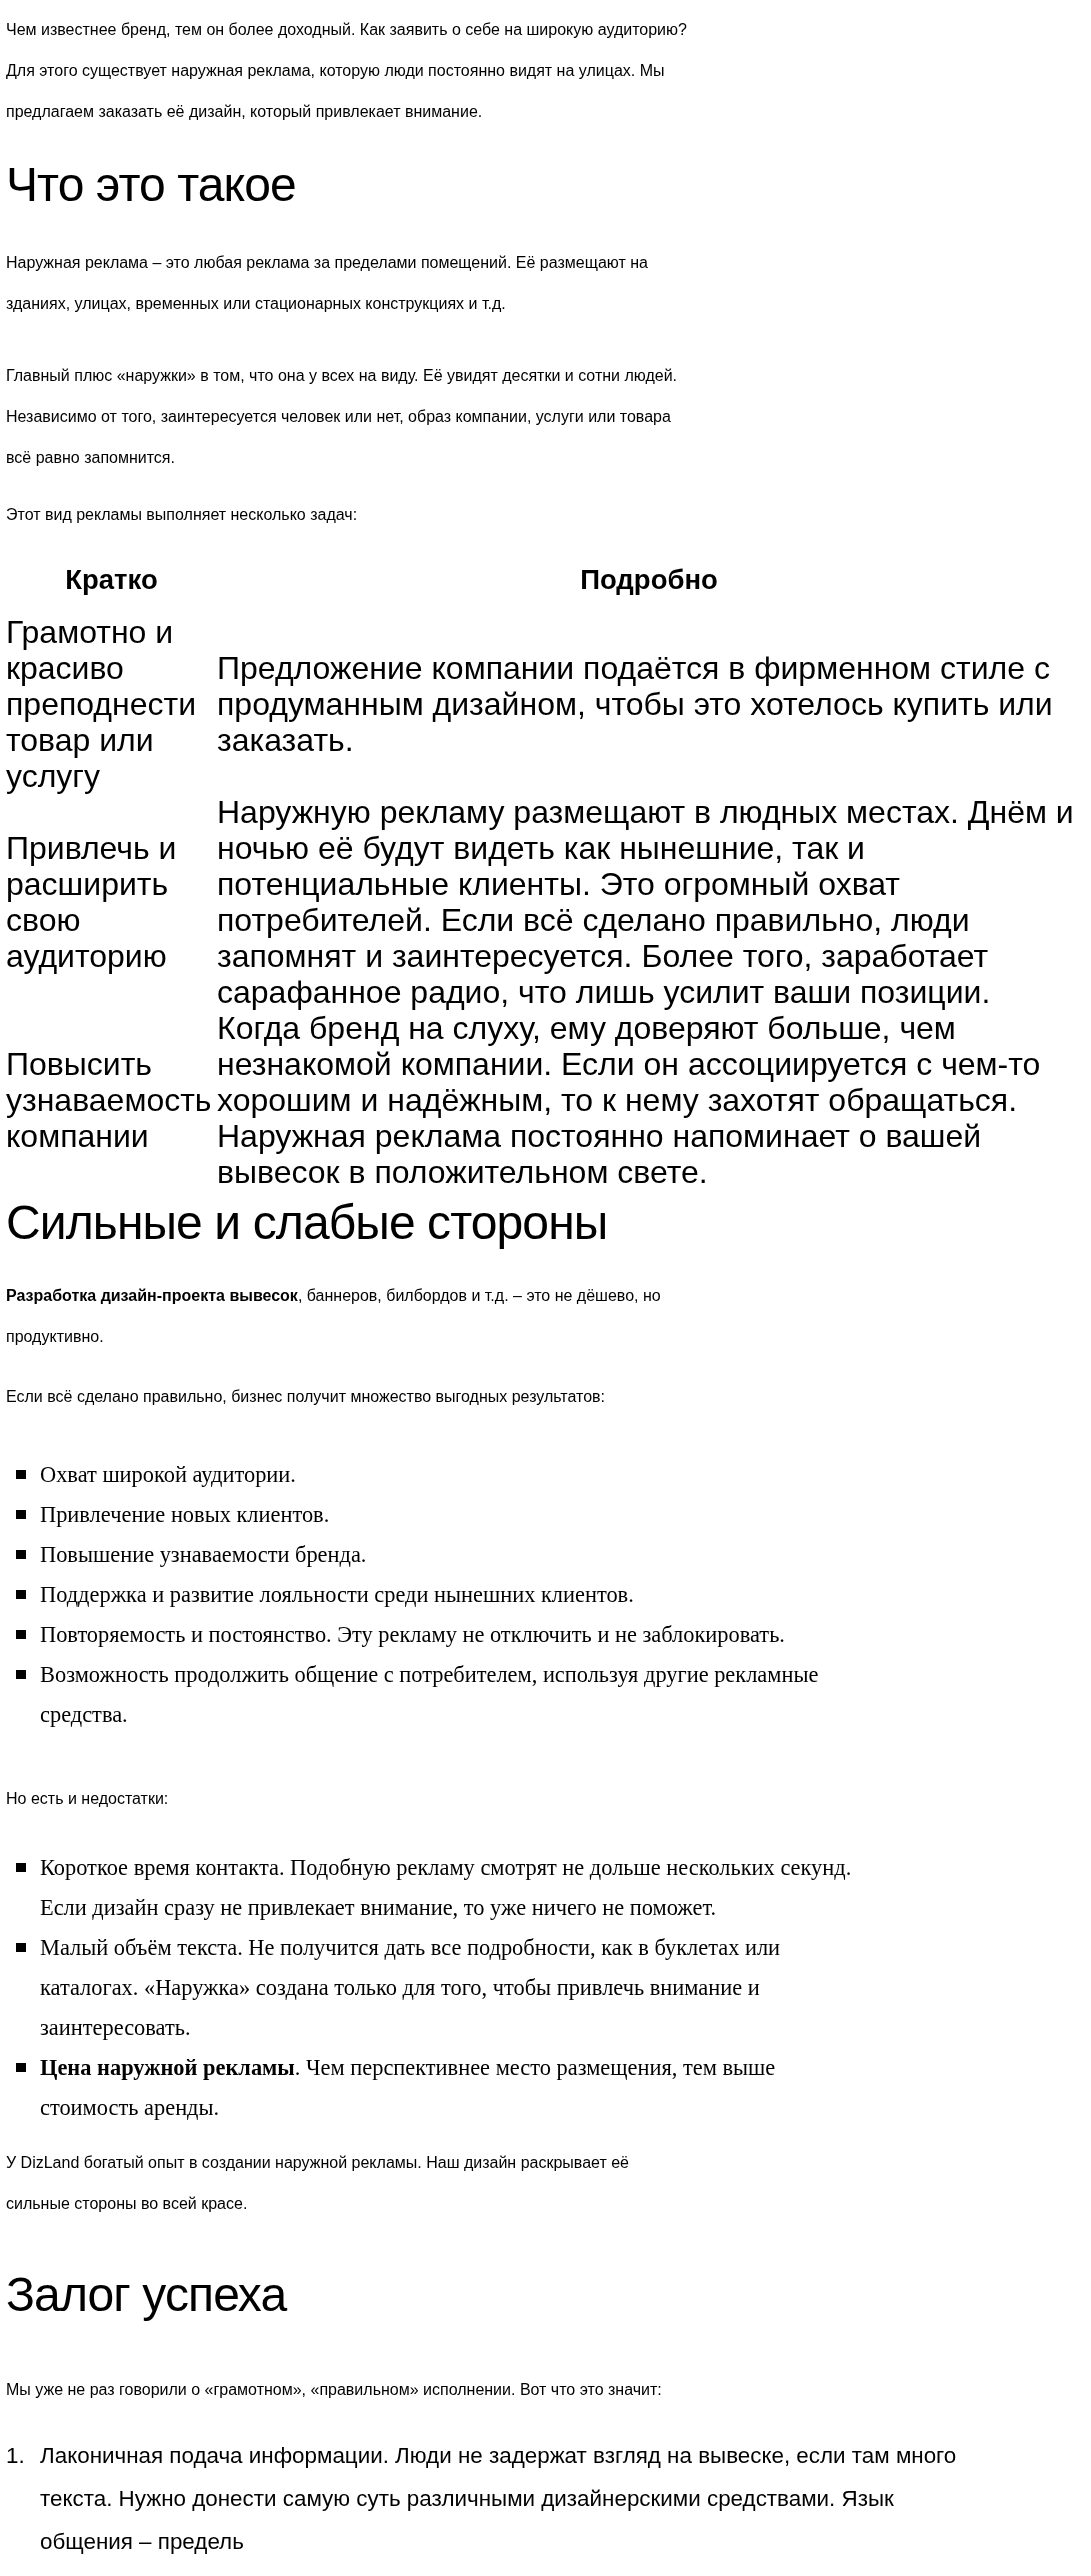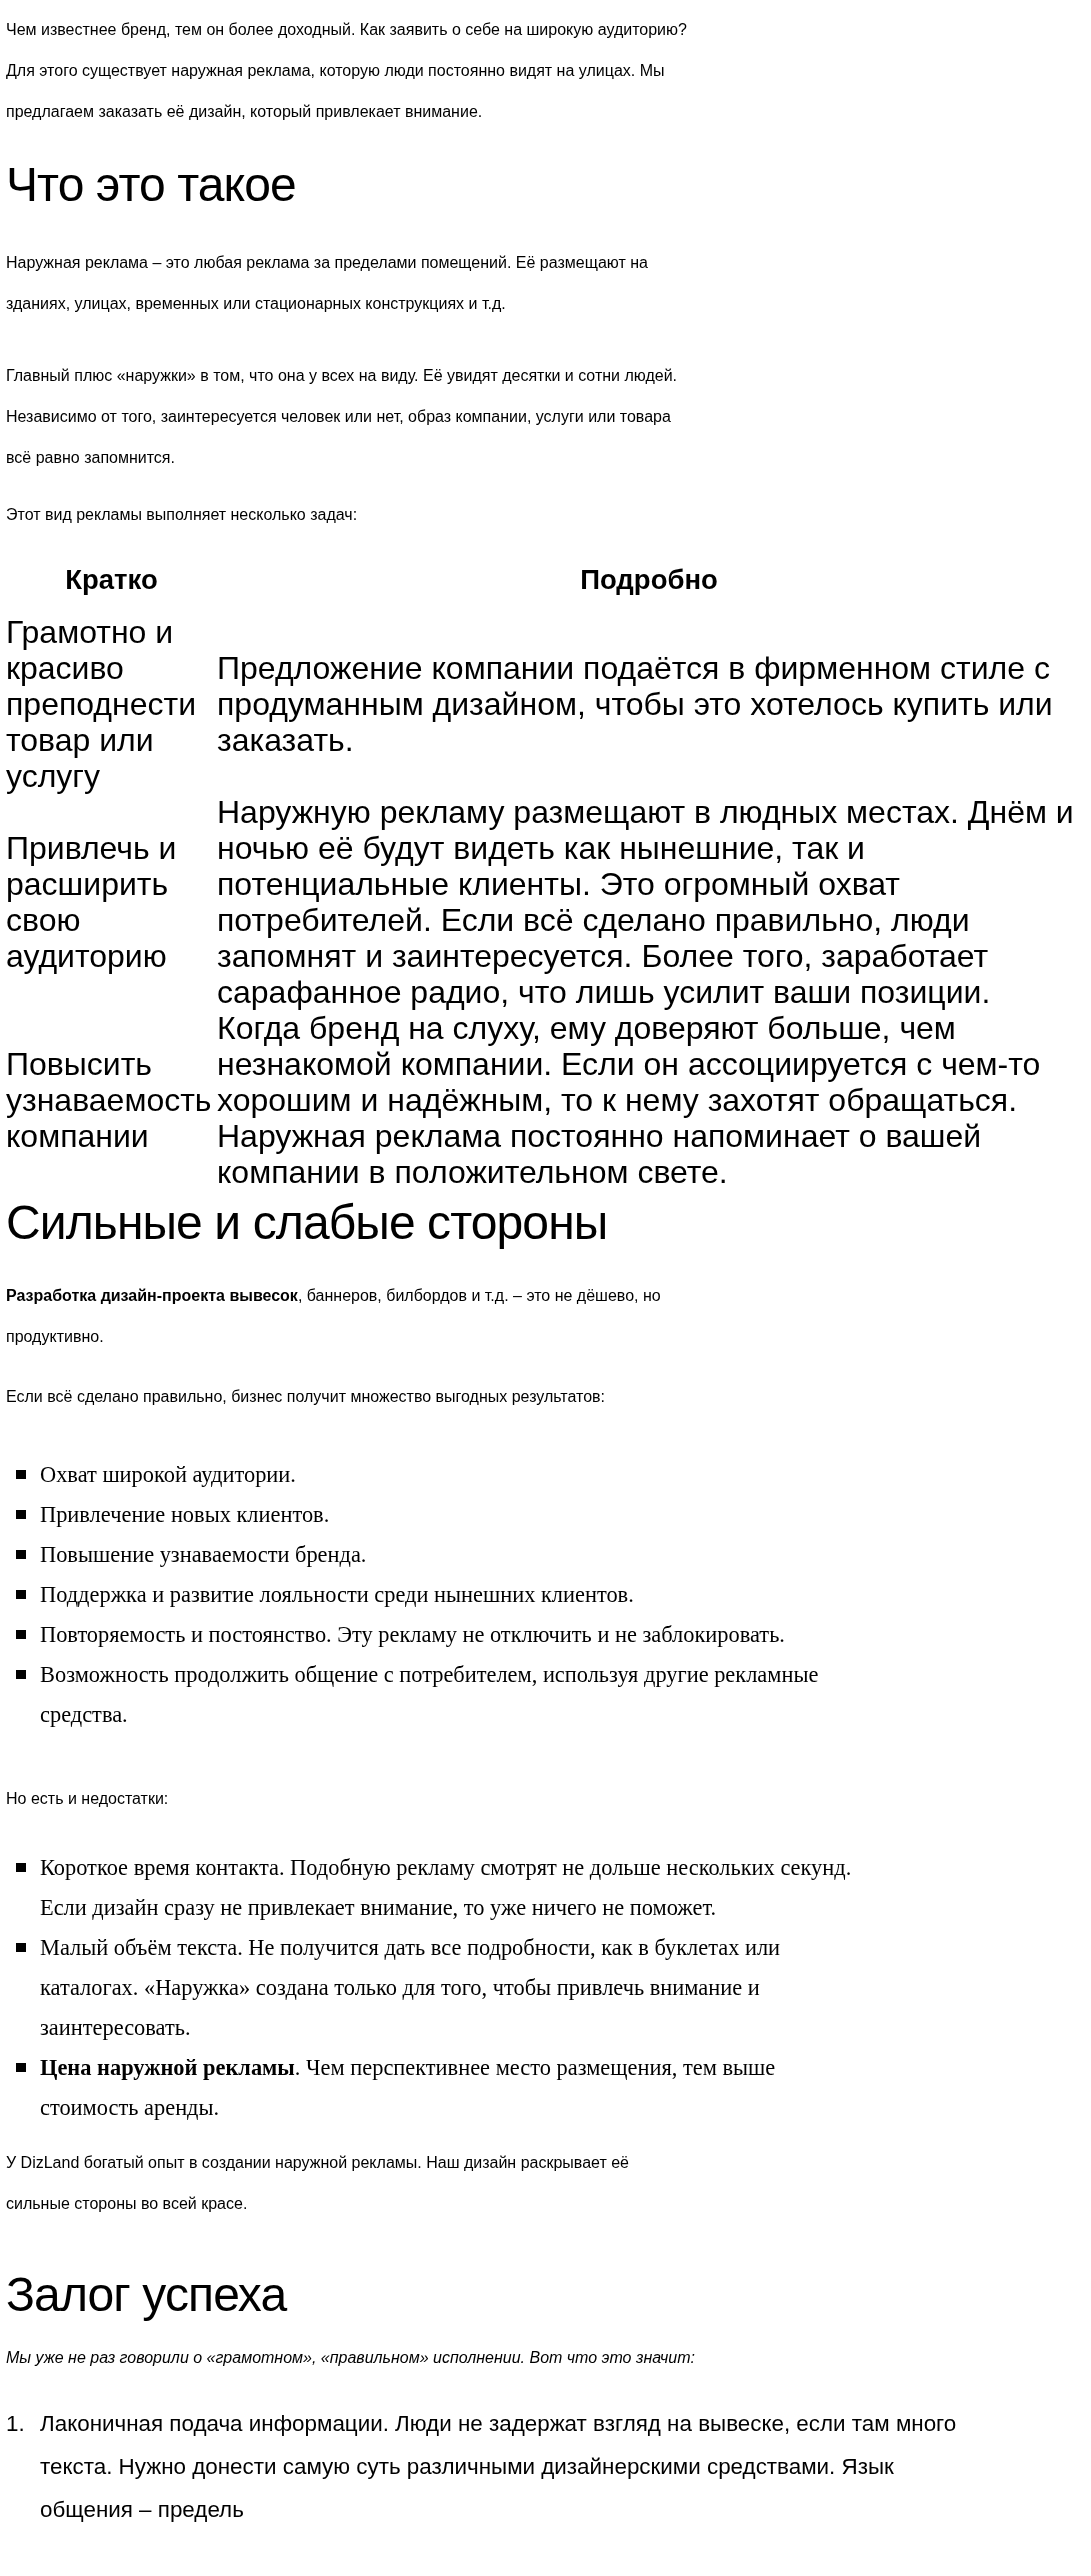--- a/index.html
+++ b/index.html
@@ -30,21 +30,21 @@
   .p-out2      { margin-top: 31px; }
   .p-tasks     { margin-top: 15.5px; }
   .h-strengths { margin-top: 6.9px; }
   .p-bold      { margin-top: 26px; }
   .p-results   { margin-top: 19px; }
   .ul-pros     { margin-top: 38px; }
   .p-cons      { margin-top: 43px; }
   .ul-cons     { margin-top: 29px; }
   .p-outro     { margin-top: 14px; }
   .h-success   { margin-top: 45px; }
-  .p-success   { margin-top: 16px; font-style: italic; }
+  .p-success   { margin-top: 48px; }
   .ol-wrap     { margin-top: 24px; }
 
   table.tasks {
     margin-top: 26px;
     border-collapse: separate;
     border-spacing: 0;
     width: 1075px;
     table-layout: fixed;
   }
   table.tasks th {
@@ -162,21 +162,21 @@
         <td>
             <span class="line">Повысить</span>
             <span class="line">узнаваемость</span>
             <span class="line">компании</span>
           </td>
         <td>
             <span class="line">Когда бренд на слуху, ему доверяют больше, чем</span>
             <span class="line">незнакомой компании. Если он ассоциируется с чем-то</span>
             <span class="line">хорошим и надёжным, то к нему захотят обращаться.</span>
             <span class="line">Наружная реклама постоянно напоминает о вашей</span>
-            <span class="line">компании в положительном свете.</span>
+            <span class="line">вывесок в положительном свете.</span>
           </td>
       </tr>
     </tbody>
   </table>
 
   <h2 class="h-strengths">Сильные и слабые стороны</h2>
 
   <p class="p-bold">
     <span class="line"><span class="b">Разработка дизайн-проекта вывесок</span><span>, баннеров, билбордов и т.д. – это не дёшево, но</span></span>
     <span class="line">продуктивно.</span>

